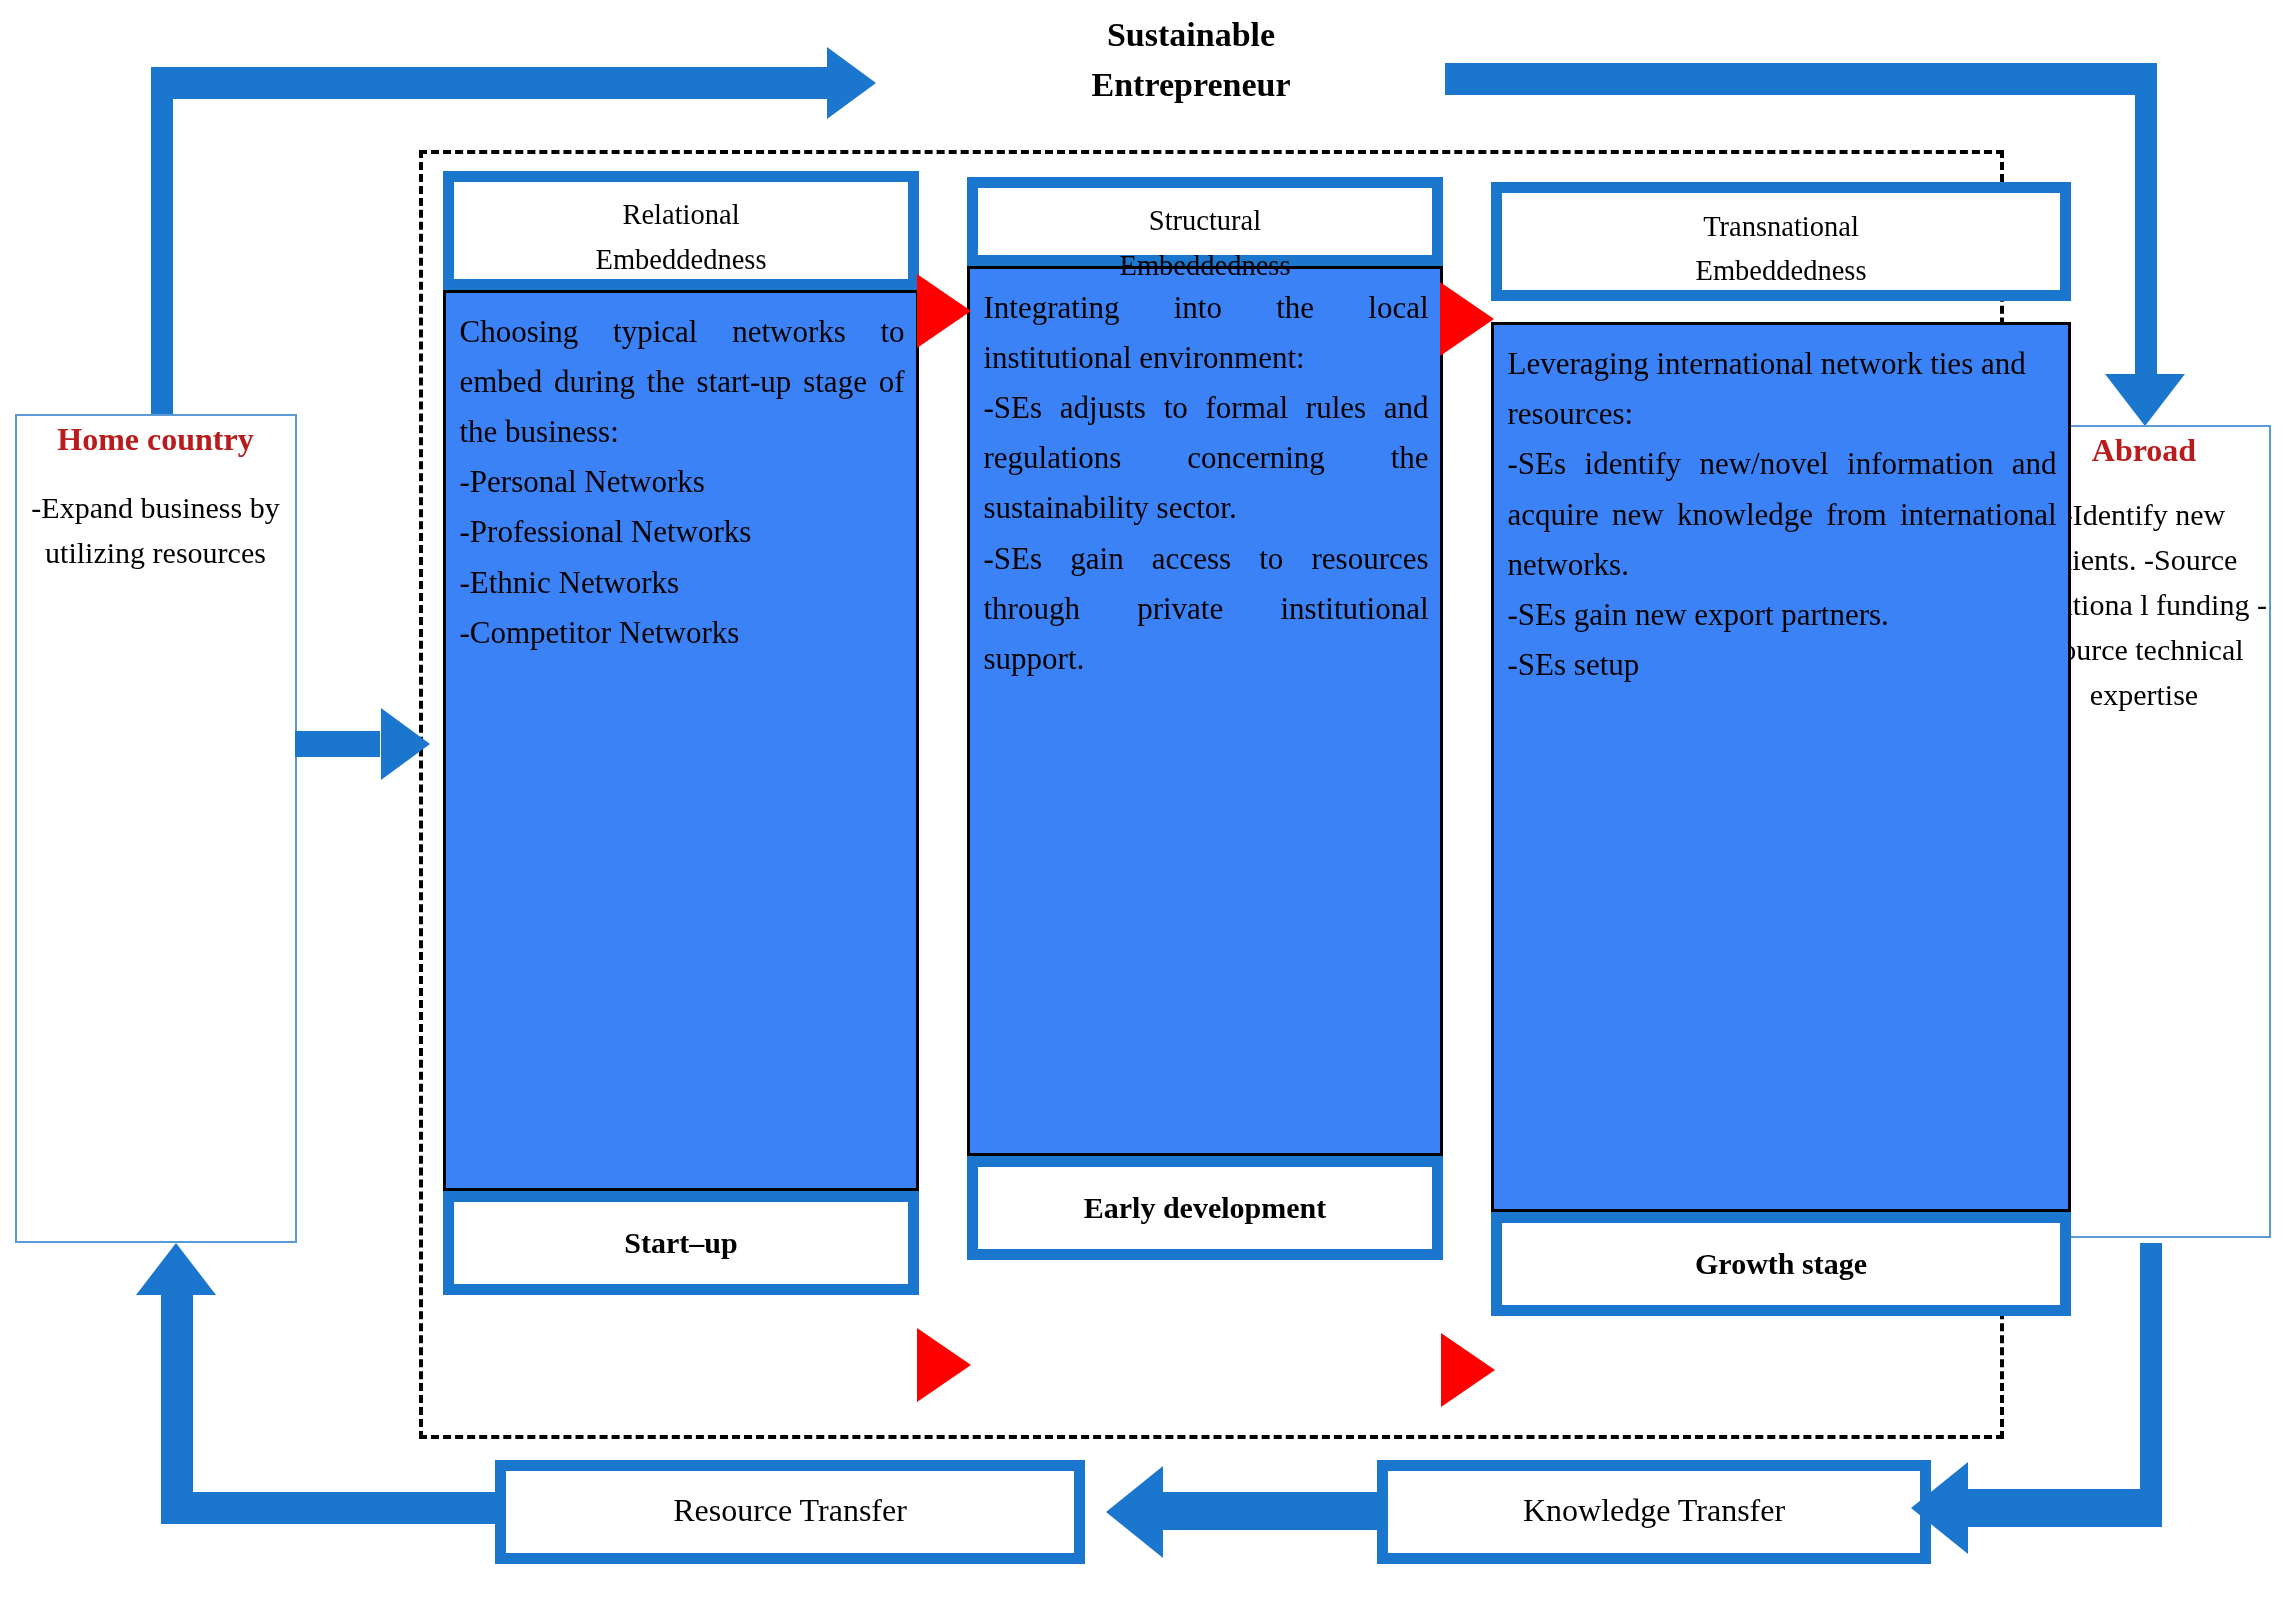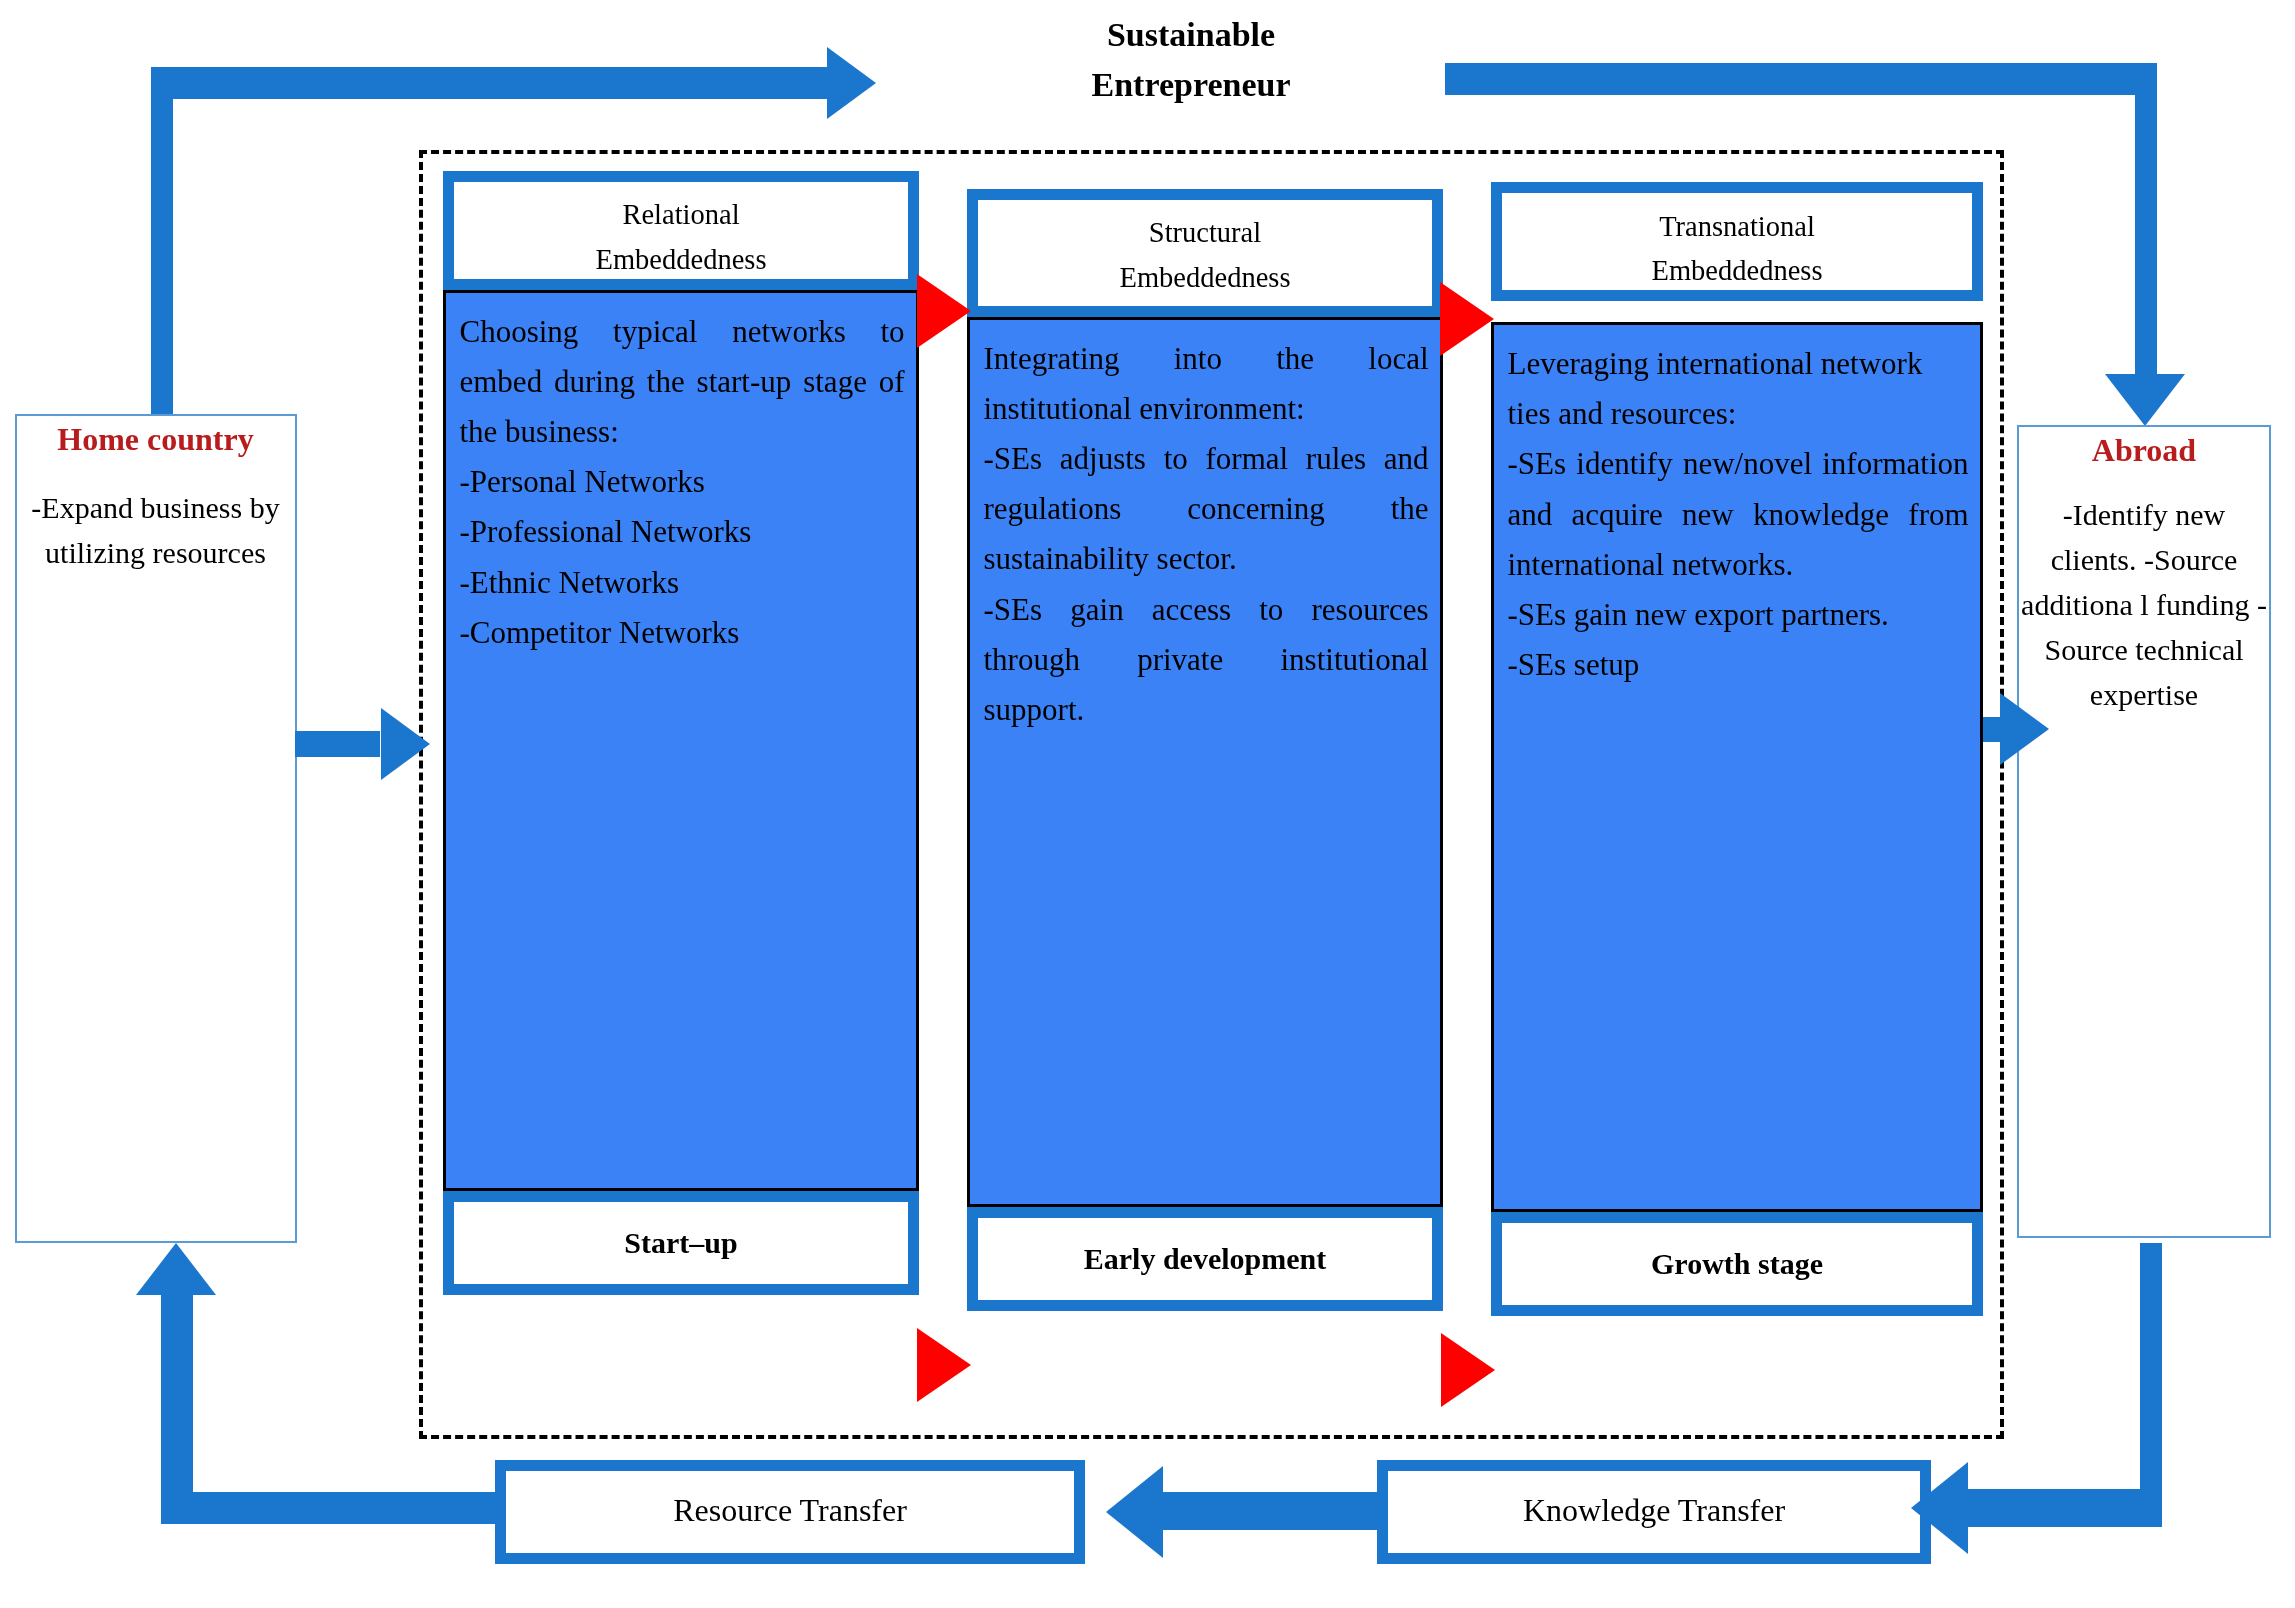--- a/index.html
+++ b/index.html
@@ -17,33 +17,33 @@
   
   #dashed-container{
     left:419px; top:150px; width:1585px; height:1289px;
     border:4.7px dashed #000; box-sizing:border-box;
   }
 
   
   .col{position:absolute;top:171px;}
   #col1{left:443px;width:476px;}
   #col2{left:967px;width:476px;}
-  #col3{left:1491px;width:492px;}
+  #col3{left:1491px;width:580px;}
 
   .col-header{
     border:11.4px solid #1b76cd;
     background:#fff;
     box-sizing:border-box;
     text-align:center;
     font-size:28.5px;
     line-height:1.55;
     padding:11.4px 5.2px 13.5px 5.2px;
   }
   #col1 .col-header{height:119px;}
-  #col2 .col-header{height:128px;margin-top:18px;}
+  #col2 .col-header{height:89px;margin-top:6px;}
   #col3 .col-header{height:119px;margin-top:11.4px;}
 
   .col-body{
     border:3.1px solid #000;
     box-sizing:border-box;
     background:#3b82f6;
     font-size:31px;
     line-height:1.62;
     padding:13.5px 11.4px 0 13.5px;
     overflow:hidden;

